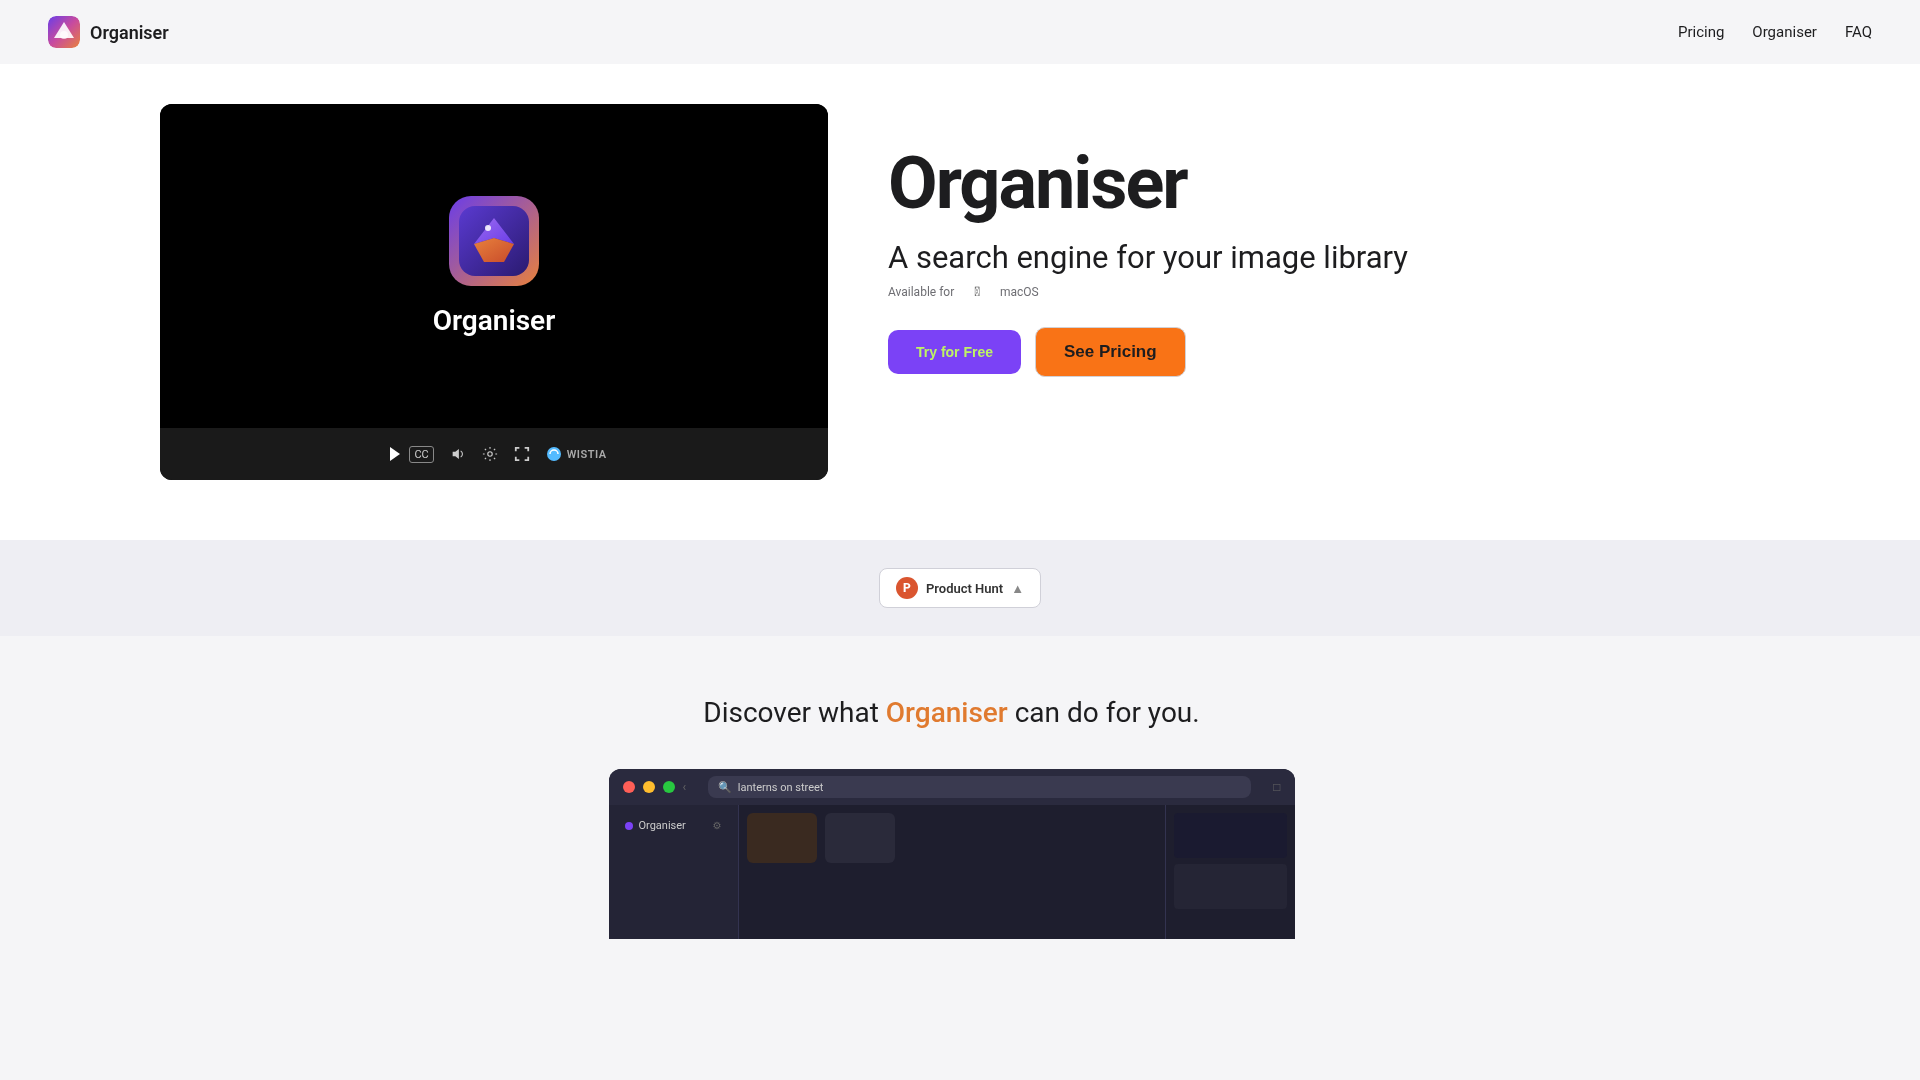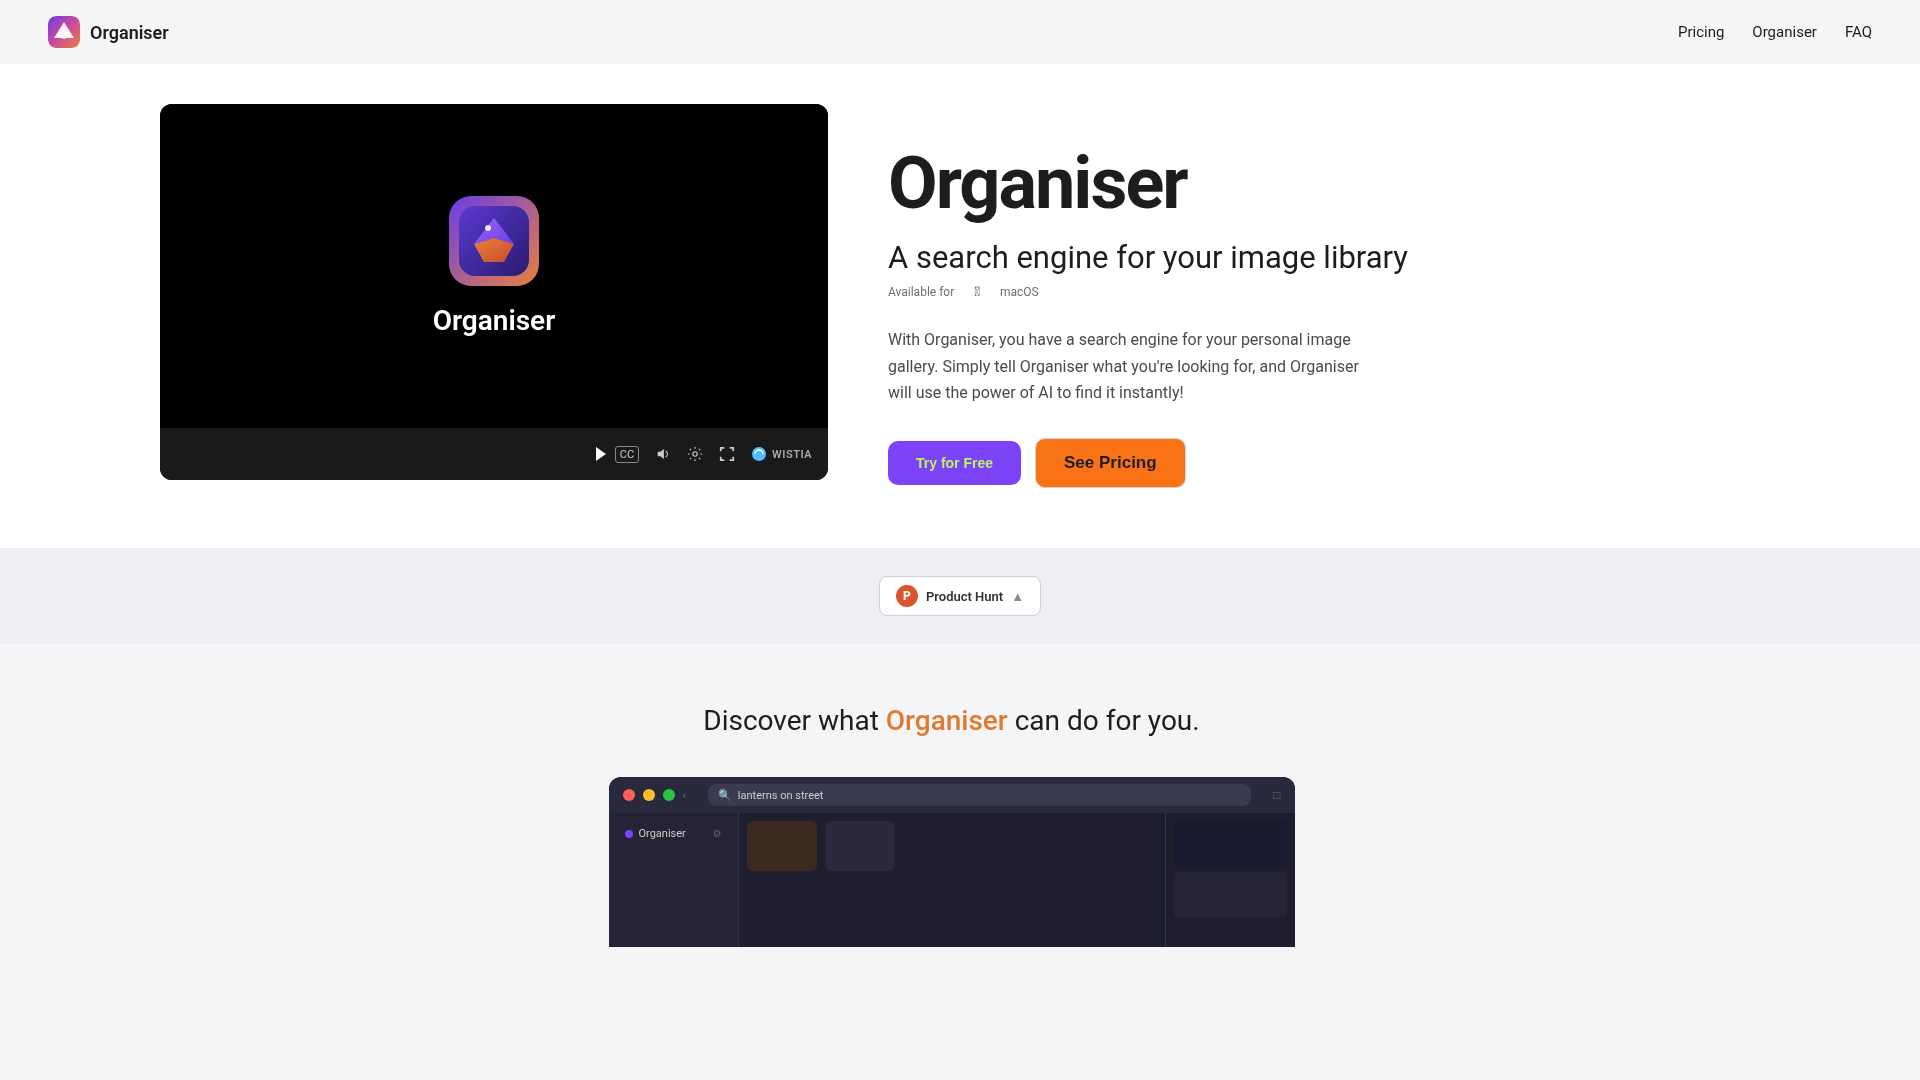--- a/index.html
+++ b/index.html
@@ -94,21 +94,21 @@
     .video-title {
       color: #fff;
       font-size: 28px;
       font-weight: 600;
     }
     .video-controls {
       height: 52px;
       background: #1a1a1a;
       display: flex;
       align-items: center;
-      justify-content: flex-end;
+      justify-content: center;
       padding: 0 16px;
     }
     .video-play-btn {
       width: 28px;
       height: 28px;
       display: flex;
       align-items: center;
       justify-content: center;
       cursor: pointer;
     }
@@ -464,21 +464,20 @@
   </div>
 
   <div class="hero-text">
     <h1 class="hero-title">Organiser</h1>
     <p class="hero-subtitle">A search engine for your image library</p>
     <div class="available-badge">
       <span>Available for</span>
       <span class="apple-icon"></span>
       <span>macOS</span>
     </div>
-    <p class="hero-description">With Organiser, you have a search engine for your personal image gallery. Simply tell Organiser what you're looking for, and Organiser will use the power of AI to find it instantly!</p>
     <div class="hero-buttons">
       <button class="btn-primary">Try for Free</button>
       <button class="btn-secondary">See Pricing</button>
     </div>
   </div>
 </section>
 
 <div class="ph-strip">
   <div class="ph-badge">
     <div class="ph-logo">P</div>

